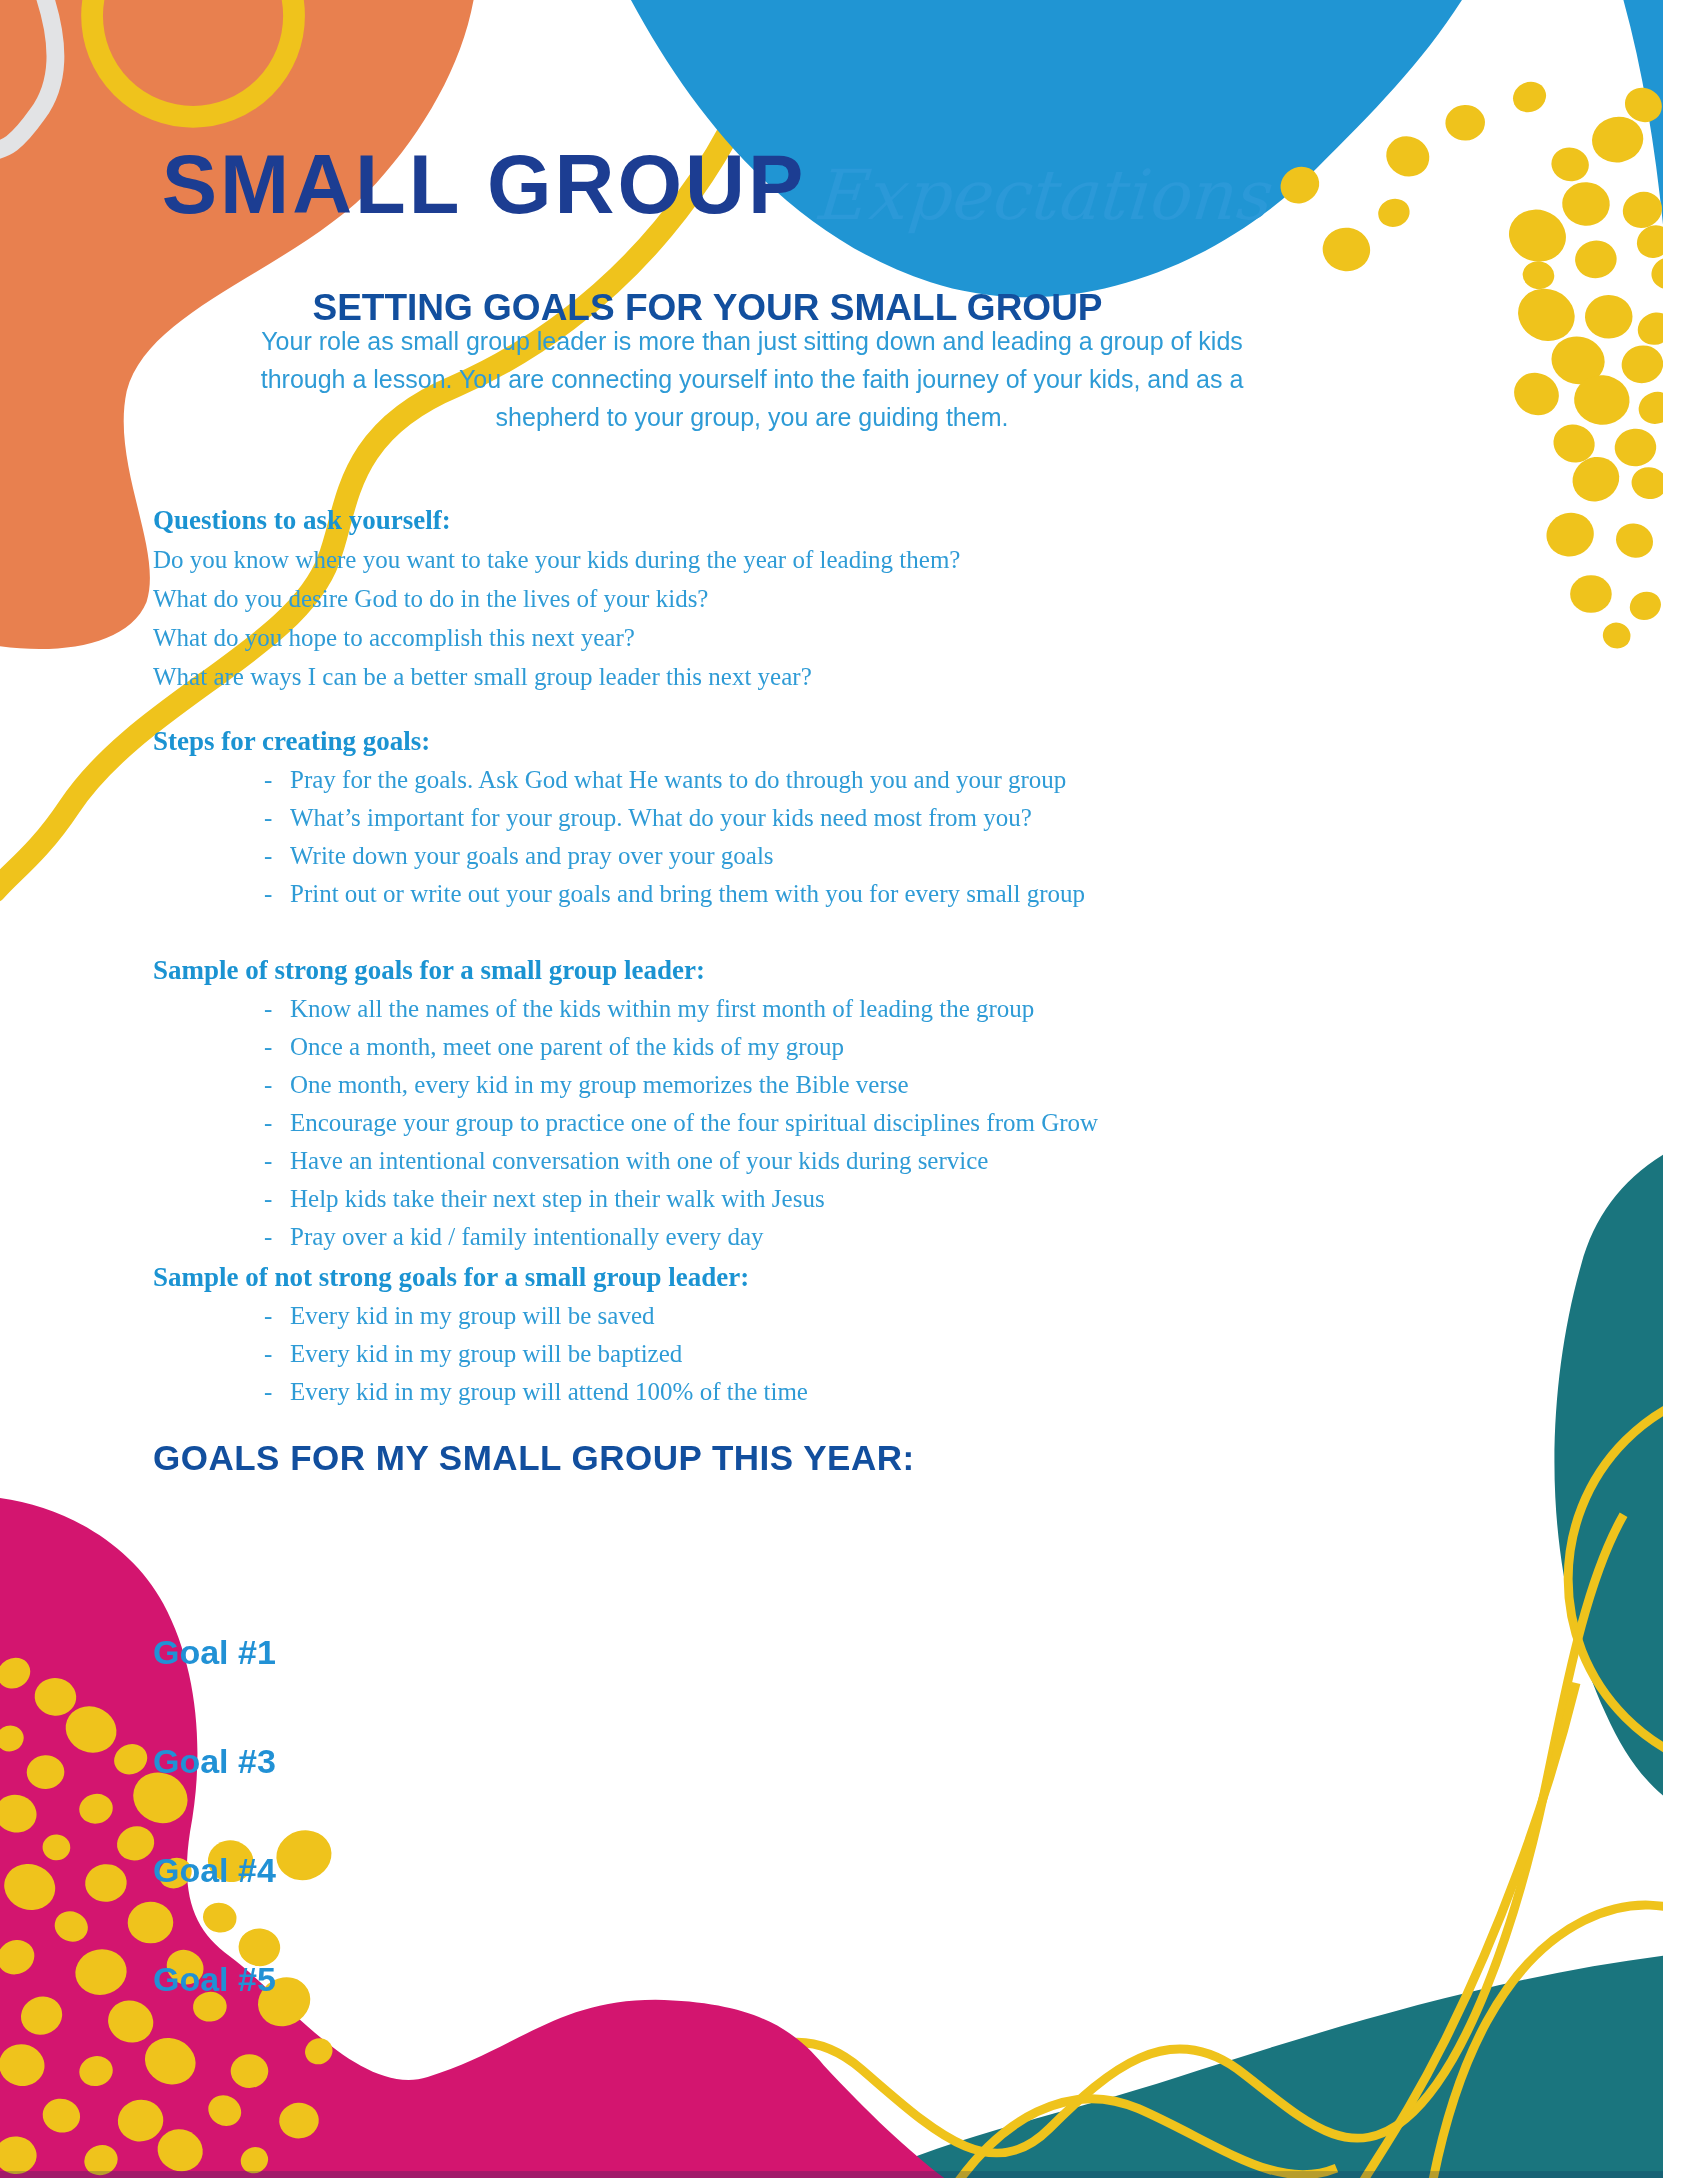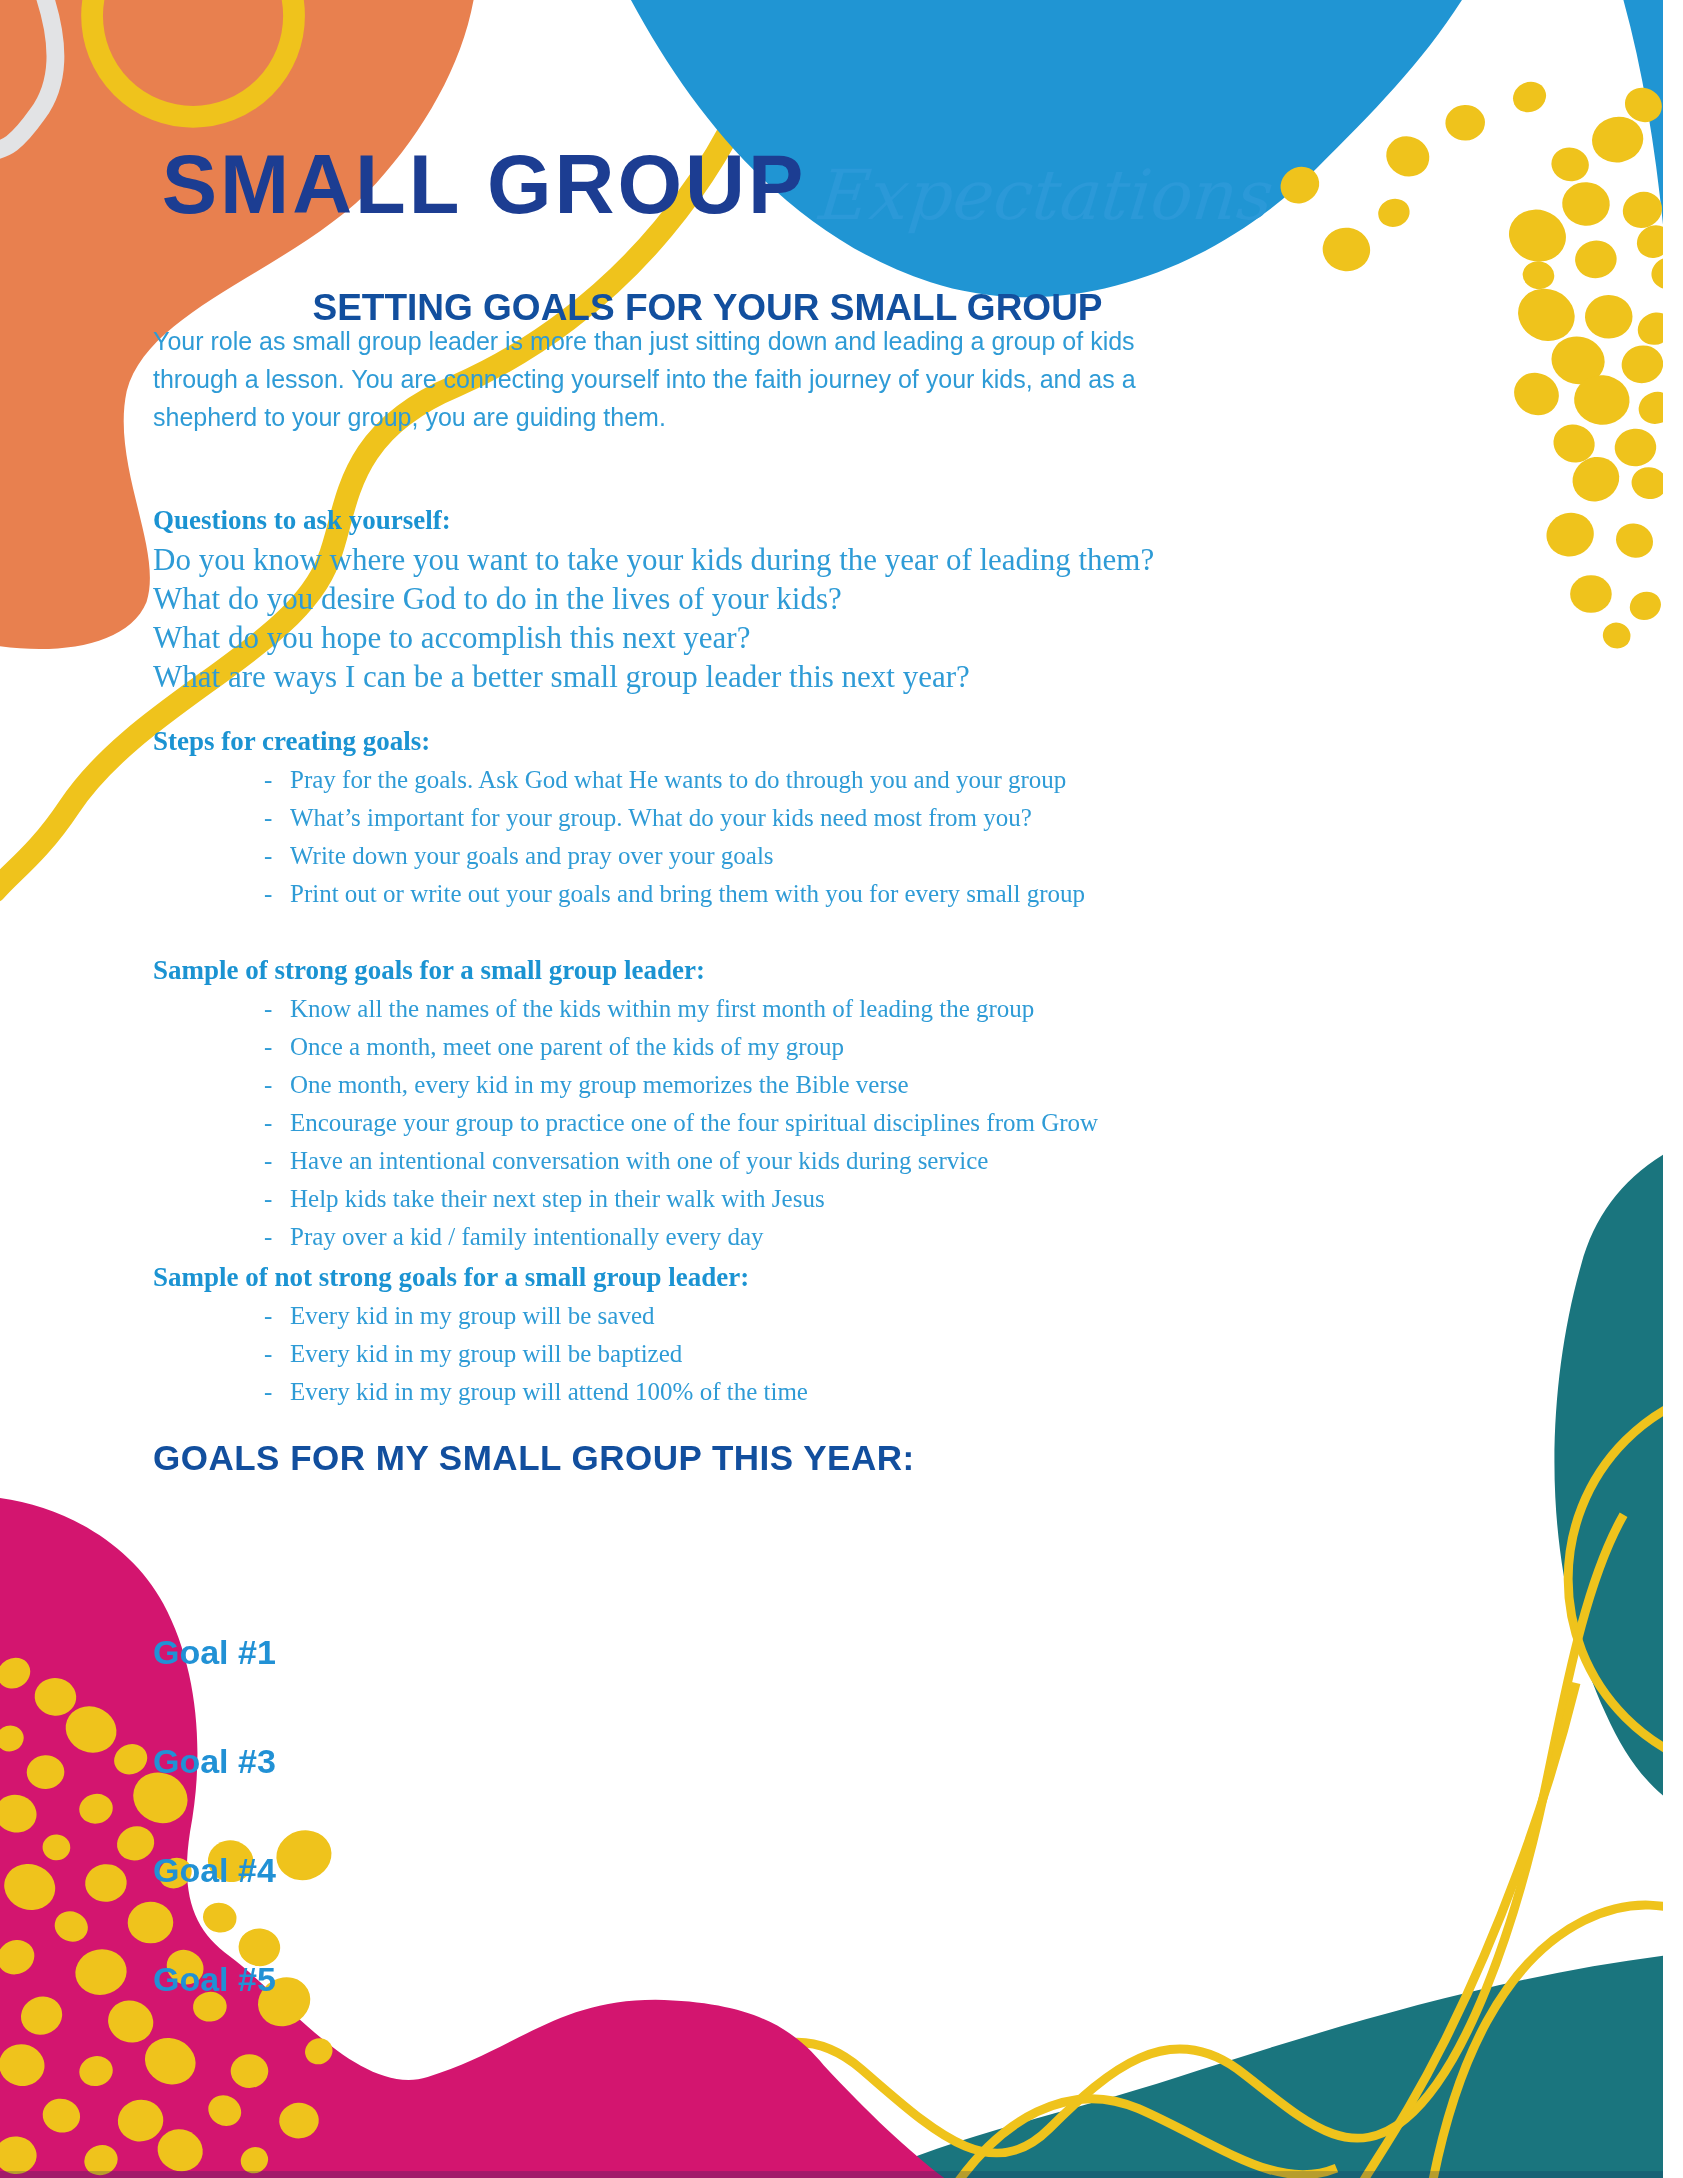--- a/index.html
+++ b/index.html
@@ -13,25 +13,25 @@
   .title-main{font-size:83px;font-weight:bold;letter-spacing:3px;color:var(--navy);white-space:nowrap;}
   .title-script{font-family:"DejaVu Serif",serif;font-style:italic;font-size:69px;
                 color:var(--blue-script);margin-left:14px;transform:skewX(-6deg);
                 position:relative;top:6px;white-space:nowrap;}
 
   .subtitle{position:absolute;left:153px;top:287px;width:1109px;text-align:center;
             font-size:37px;font-weight:bold;color:var(--navy2);letter-spacing:0px;}
 
   .intro{position:absolute;left:153px;top:320px;width:1198px;margin-top:0;
          font-size:25px;line-height:38px;color:var(--blue-body);}
-  .intro{top:322px;}
+  .intro{top:322px;text-align:center;}
 
   .section{position:absolute;left:153px;width:1218px;font-family:Liberation Serif, serif;}
   .sec-head{font-size:27px;line-height:40px;font-weight:bold;color:var(--blue-head);margin:0;}
-  .sec-line{font-size:31px;line-height:39px;color:var(--blue-body);}
+  .sec-line{font-size:25px;line-height:39px;color:var(--blue-body);}
   .sec-item{font-size:25px;line-height:38px;color:var(--blue-body);padding-left:111px;display:flex;}
   .dash{width:26px;flex:0 0 26px;}
 
   .goals-heading{position:absolute;left:153px;top:1438px;width:1198px;
                  font-size:35px;font-weight:bold;color:var(--navy2);letter-spacing:0.5px;}
   .goals-list{position:absolute;left:153px;top:1587px;width:594px;margin-top:46px;}
   .goal-label{font-size:34px;font-weight:bold;color:var(--blue-goal);height:38px;margin-bottom:71px;}
 </style>
 </head>
 <body>

